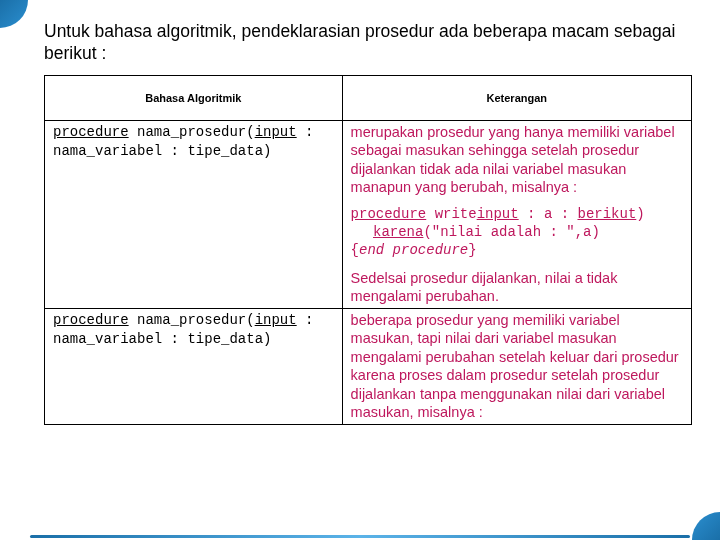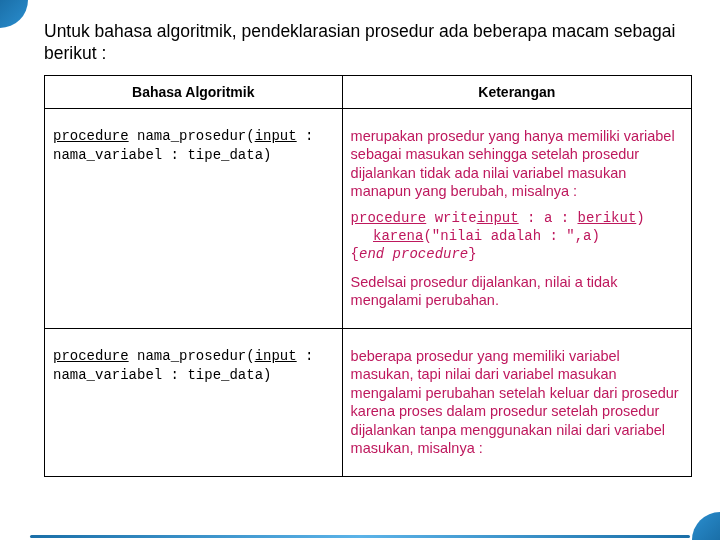--- a/index.html
+++ b/index.html
@@ -14,22 +14,22 @@
     border-top-left-radius: 28px; }
   .bottom-bar { position: absolute; bottom: 2px; left: 30px; right: 30px; height: 3px;
     background: linear-gradient(90deg, #1a6fa8, #5bb3e8, #1a6fa8); border-radius: 2px; }
   
   .content { position: absolute; top: 21px; left: 44px; right: 28px; }
   .title { font-size: 17.5px; line-height: 1.25; color: #000; margin-bottom: 10px; }
   
   table.main { width: 100%; border-collapse: collapse; table-layout: fixed; }
   table.main col.c1 { width: 46%; }
   table.main col.c2 { width: 54%; }
-  table.main th, table.main td { border: 1.6px solid #000; vertical-align: top; padding: 18px 8px; }
-  table.main th { text-align: center; font-weight: bold; font-size: 14px; padding: 8px 4px; }
+  table.main th, table.main td { border: 1.6px solid #000; vertical-align: top; padding: 2px 8px; }
+  table.main th { text-align: center; font-weight: bold; font-size: 11px; padding: 16px 4px; }
   
   .bahasa { font-family: "Courier New", monospace; font-size: 14px; line-height: 1.35; }
   .u { text-decoration: underline; }
   
   .ket { font-size: 14.5px; line-height: 1.28; color: #be185d; }
   .ket-block { margin-bottom: 9px; }
   .ket-block:last-child { margin-bottom: 0; }
   .ket .mono { font-family: "Courier New", monospace; font-size: 14px; }
   .ket .mono .indent2 { display: inline-block; width: 1.6em; }
   .ket .mono .i { font-style: italic; margin-top: 21px; }

